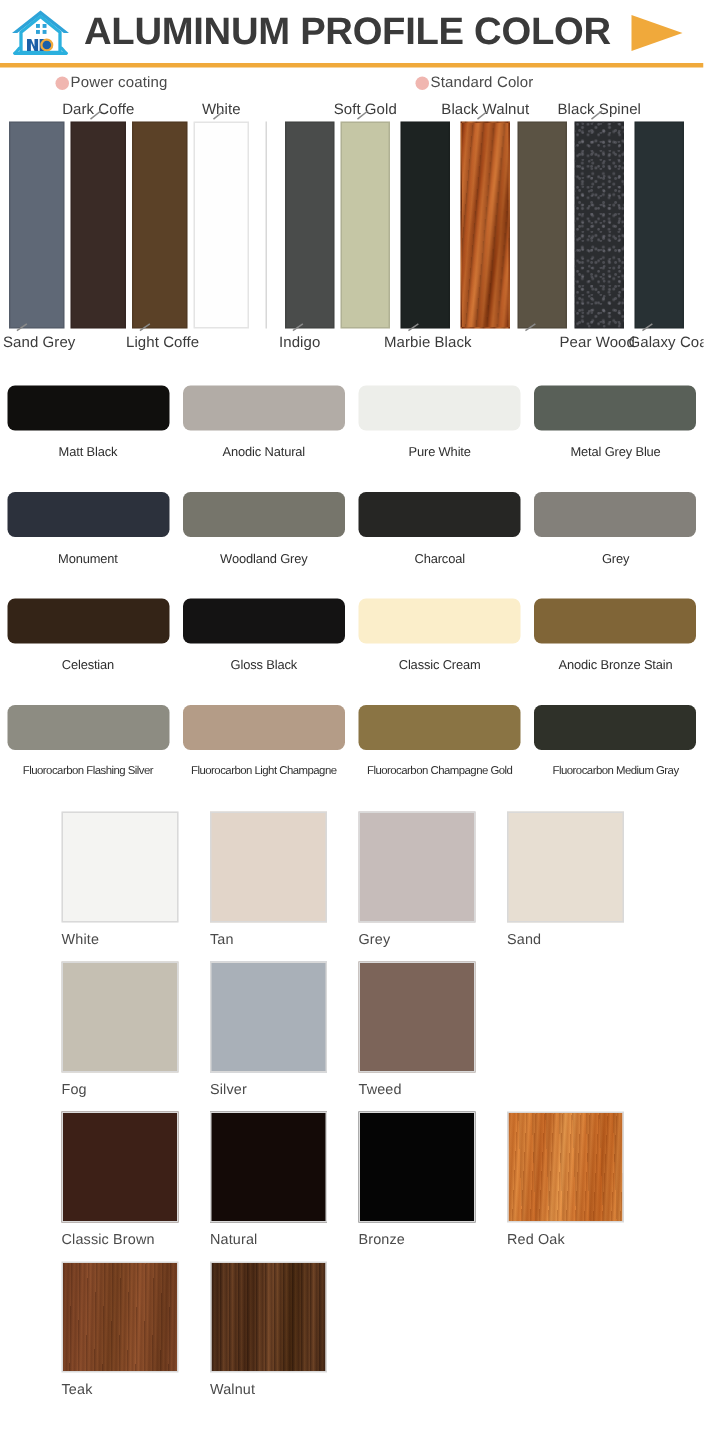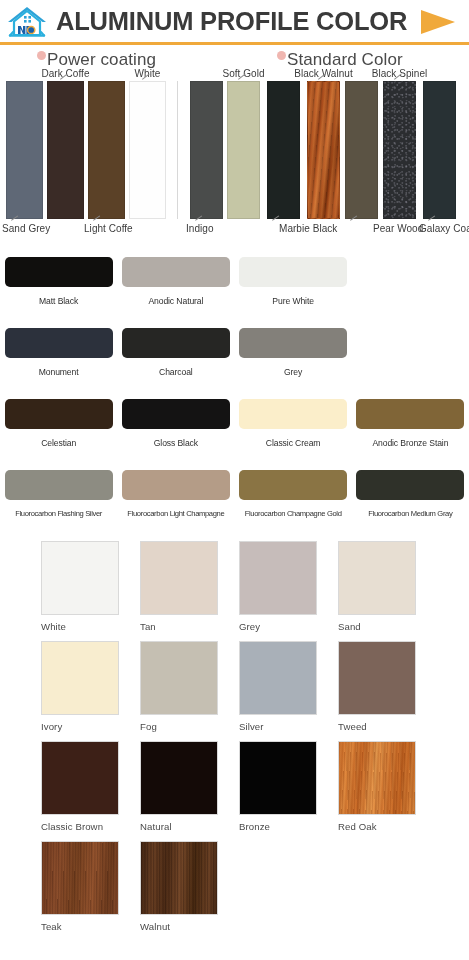--- a/index.html
+++ b/index.html
@@ -60,21 +60,21 @@
   }
 
   
   .strips-band {
     position: relative;
     width: 469px;
     height: 203px;
   }
   .band-title {
     position: absolute;
-    font-size: 17px;
+    font-size: 10px;
     color: #4a4a4a;
     white-space: nowrap;
     letter-spacing: 0.1px;
   }
   .band-dot {
     position: absolute;
     width: 9px; height: 9px;
     border-radius: 50%;
     background: #f0b6b0;
   }
@@ -266,21 +266,21 @@
     <div class="strip-swatch" title="White" style="left: 129px; top: 37px; width: 37px; height: 138px; background: rgb(254, 254, 254);"></div>
     <div class="strip-label" style="top: 24px; left: 147.5px; transform: translateX(-50%);">White</div>
     <div class="leader" style="left: 141.5px; top: 35px; width: 9px; transform: rotate(-38deg);"></div>
     <div class="strip-swatch" title="Indigo" style="left: 190px; top: 37px; width: 33px; height: 138px; background: rgb(74, 76, 75);"></div>
     <div class="strip-label" style="top: 179px; left: 186px;">Indigo</div>
     <div class="leader" style="left: 195px; top: 176px; width: 8px; transform: rotate(-34deg);"></div>
     <div class="strip-swatch" title="Soft Gold" style="left: 227px; top: 37px; width: 33px; height: 138px; background: rgb(197, 198, 165);"></div>
     <div class="strip-label" style="top: 24px; left: 243.5px; transform: translateX(-50%);">Soft Gold</div>
     <div class="leader" style="left: 237.5px; top: 35px; width: 9px; transform: rotate(-38deg);"></div>
     <div class="strip-swatch" title="Marbie Black" style="left: 267px; top: 37px; width: 33px; height: 138px; background: rgb(29, 35, 34);"></div>
-    <div class="strip-label" style="top: 179px; left: 279px;">Marbie Black</div>
+    <div class="strip-label" style="top: 179px; left: 256px;">Marbie Black</div>
     <div class="leader" style="left: 272px; top: 176px; width: 8px; transform: rotate(-34deg);"></div>
     <div class="strip-swatch tex-blackwalnut" title="Black Walnut" style="left: 307px; top: 37px; width: 33px; height: 138px;"></div>
     <div class="strip-label" style="top: 24px; left: 323.5px; transform: translateX(-50%);">Black Walnut</div>
     <div class="leader" style="left: 317.5px; top: 35px; width: 9px; transform: rotate(-38deg);"></div>
     <div class="strip-swatch" title="Pear Wood" style="left: 345px; top: 37px; width: 33px; height: 138px; background: rgb(91, 83, 68);"></div>
     <div class="strip-label" style="top: 179px; left: 341px; padding-left: 32px;">Pear Wood</div>
     <div class="leader" style="left: 350px; top: 176px; width: 8px; transform: rotate(-34deg);"></div>
     <div class="strip-swatch tex-blackspinel" title="Black Spinel" style="left: 383px; top: 37px; width: 33px; height: 138px;"></div>
     <div class="strip-label" style="top: 24px; left: 399.5px; transform: translateX(-50%);">Black Spinel</div>
     <div class="leader" style="left: 393.5px; top: 35px; width: 9px; transform: rotate(-38deg);"></div>
@@ -296,27 +296,35 @@
         <div class="rect-label">Matt Black</div>
       </div>
       <div class="rect-cell">
         <div class="rect-swatch" title="Anodic Natural" style="background: rgb(178, 172, 166);"></div>
         <div class="rect-label">Anodic Natural</div>
       </div>
       <div class="rect-cell">
         <div class="rect-swatch" title="Pure White" style="background: rgb(237, 238, 234);"></div>
         <div class="rect-label">Pure White</div>
       </div>
+      <div class="rect-cell">
+        <div class="rect-swatch" title="Metal Grey Blue" style="background: rgb(89, 96, 88);"></div>
+        <div class="rect-label">Metal Grey Blue</div>
+      </div>
     </div>
     <div class="rect-row">
       <div class="rect-cell">
         <div class="rect-swatch" title="Monument" style="background: rgb(44, 49, 60);"></div>
         <div class="rect-label">Monument</div>
       </div>
       <div class="rect-cell">
+        <div class="rect-swatch" title="Woodland Grey" style="background: rgb(118, 117, 107);"></div>
+        <div class="rect-label">Woodland Grey</div>
+      </div>
+      <div class="rect-cell">
         <div class="rect-swatch" title="Charcoal" style="background: rgb(38, 38, 36);"></div>
         <div class="rect-label">Charcoal</div>
       </div>
       <div class="rect-cell">
         <div class="rect-swatch" title="Grey" style="background: rgb(131, 128, 122);"></div>
         <div class="rect-label">Grey</div>
       </div>
     </div>
     <div class="rect-row">
       <div class="rect-cell">
@@ -370,24 +378,20 @@
         <div class="square-swatch" title="Grey" style="background: rgb(198, 188, 186);"></div>
         <div class="square-label">Grey</div>
       </div>
       <div class="square-cell">
         <div class="square-swatch" title="Sand" style="background: rgb(231, 222, 210);"></div>
         <div class="square-label">Sand</div>
       </div>
     </div>
     <div class="square-row">
       <div class="square-cell">
-        <div class="square-swatch" title="Ivory" style="background: rgb(248, 237, 207);"></div>
-        <div class="square-label">Ivory</div>
-      </div>
-      <div class="square-cell">
         <div class="square-swatch" title="Fog" style="background: rgb(197, 191, 178);"></div>
         <div class="square-label">Fog</div>
       </div>
       <div class="square-cell">
         <div class="square-swatch" title="Silver" style="background: rgb(169, 176, 184);"></div>
         <div class="square-label">Silver</div>
       </div>
       <div class="square-cell">
         <div class="square-swatch" title="Tweed" style="background: rgb(124, 100, 89);"></div>
         <div class="square-label">Tweed</div>

